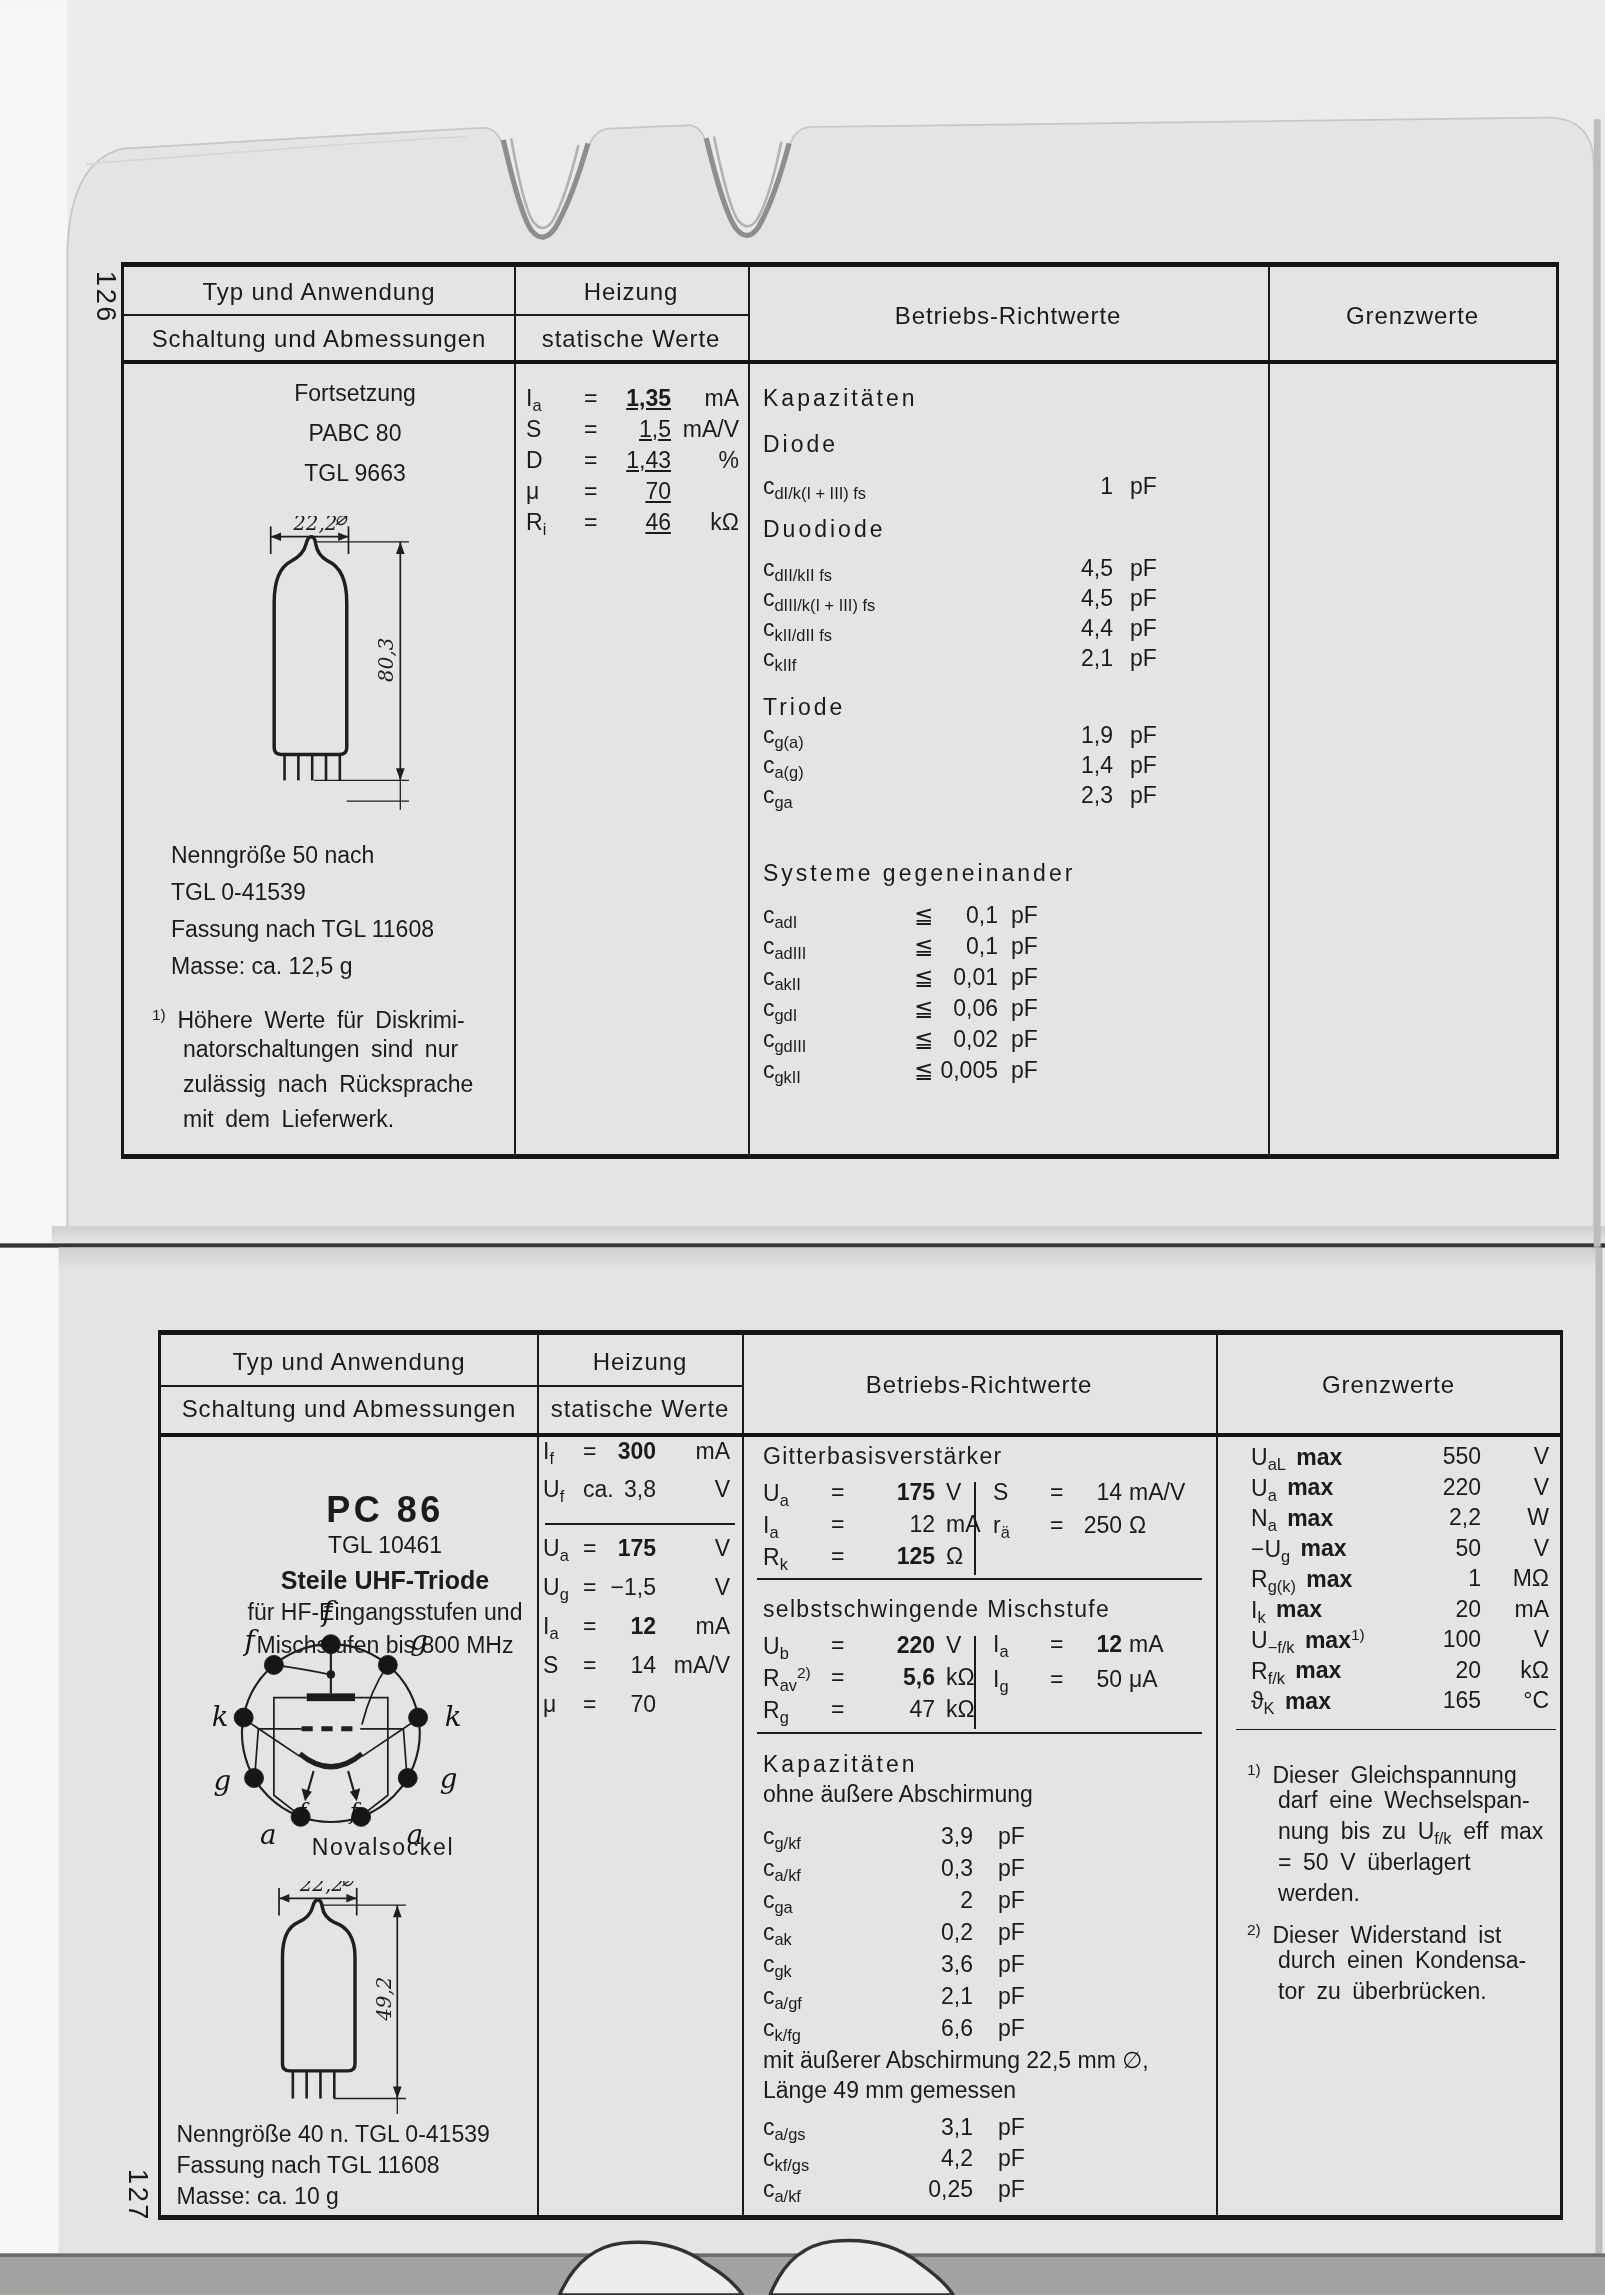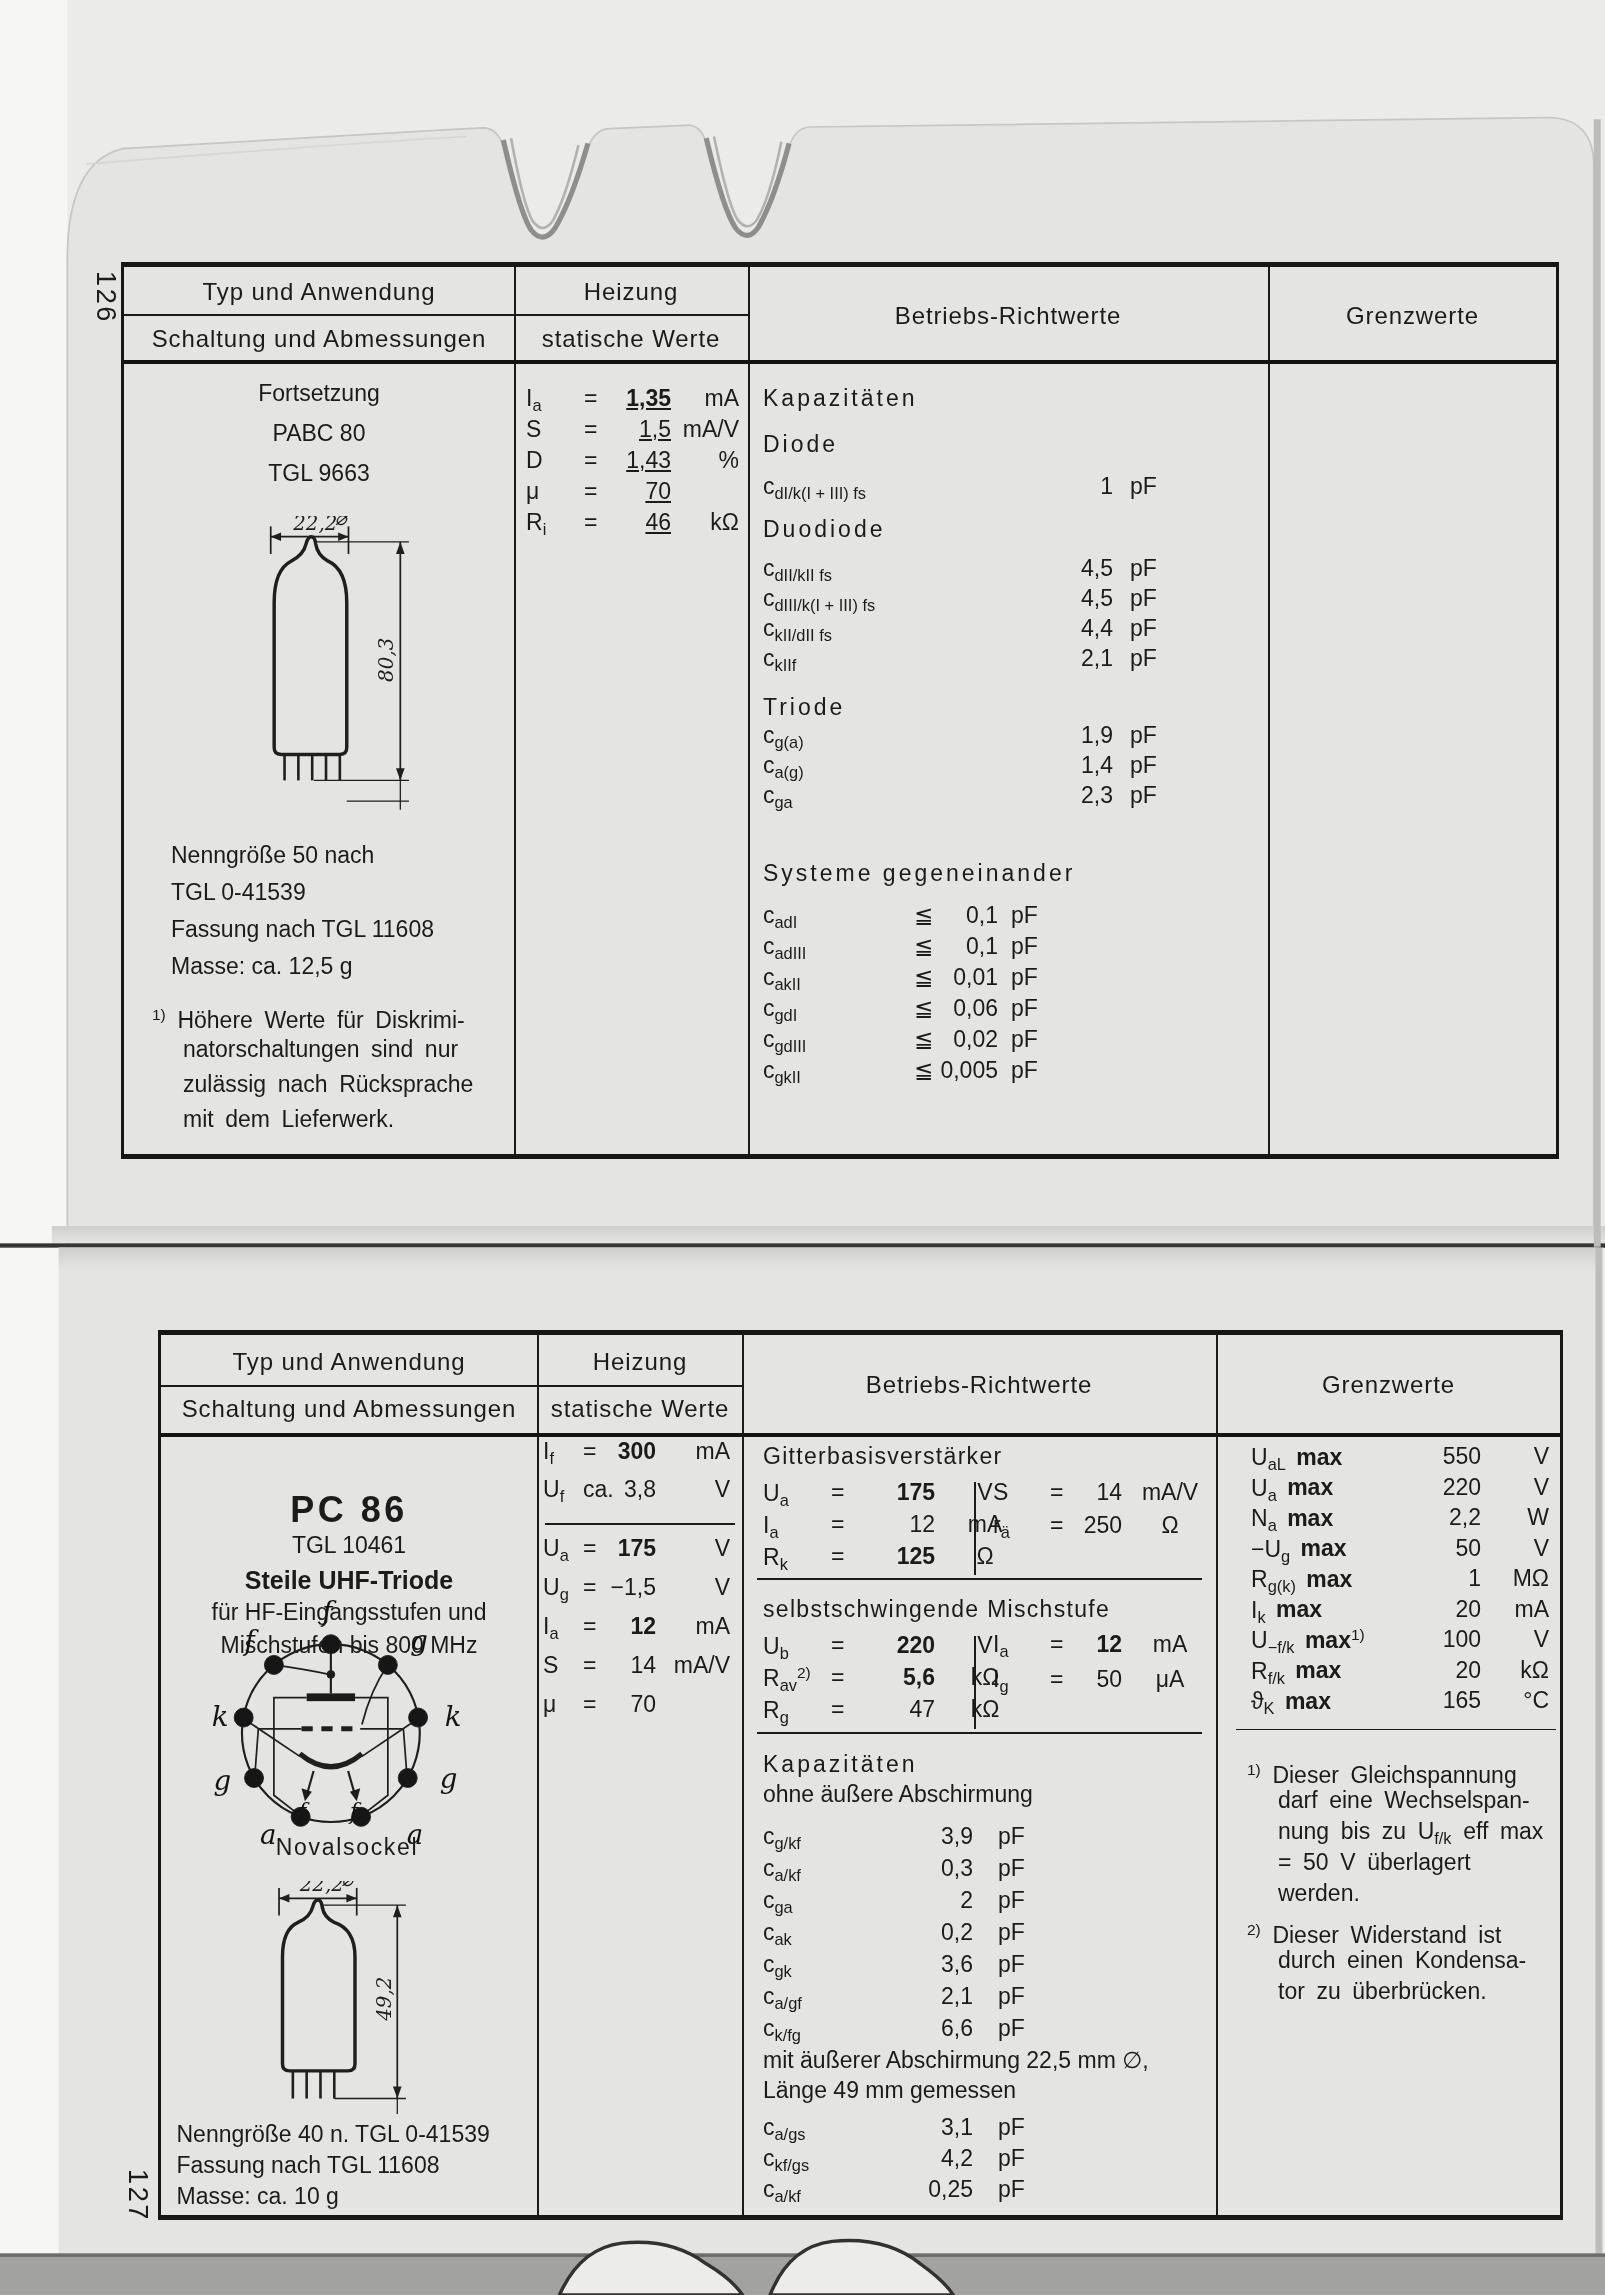--- a/index.html
+++ b/index.html
@@ -10,34 +10,34 @@
   .table{position:absolute;z-index:3;border:3.5px solid #161616;border-top-width:5.2px;border-bottom-width:5.2px;box-sizing:border-box;}
   .t126{left:121px;top:262px;width:1438px;height:897px;}
   .t127{left:158px;top:1330px;width:1405px;height:890px;}
   .vline{position:absolute;top:0;bottom:0;width:1.7px;background:#1a1a1a;}
   .hmid{position:absolute;left:0;height:1.7px;background:#1a1a1a;}
   .hthick{position:absolute;left:0;right:0;height:4.3px;background:#131313;}
   .hline{position:absolute;height:1.7px;background:#1a1a1a;}
   .bdiv{position:absolute;width:1.7px;background:#1a1a1a;}
   .txt{position:absolute;white-space:nowrap;}
   .hc{position:absolute;text-align:center;font-size:24px;letter-spacing:0.9px;}
-  .center{text-align:center;}
+  .center{text-align:center;padding-left:36px;}
   .st{letter-spacing:3px;}
   .st2{letter-spacing:1.3px;}
   sub{font-size:16.4px;vertical-align:-5.2px;}
   sup{font-size:15.5px;vertical-align:7.8px;}
   .bold{font-weight:700;}
   body,.stage{font-size:23px;}
   .rows{position:absolute;}
   .row{position:relative;}
   .row .sym{position:absolute;left:0;white-space:nowrap;}
   .row .eq{position:absolute;}
   .row .rel{position:absolute;font-family:"DejaVu Sans",sans-serif;}
   .row .val{position:absolute;text-align:right;white-space:nowrap;}
-  .row .unit{position:absolute;white-space:nowrap;text-align:center;}
+  .row .unit{position:absolute;white-space:nowrap;}
   .suf{margin-left:10.4px;font-weight:bold;}
   
   .u2{left:402px;top:118px;width:220px;}
   .u2 .row{height:31px;}
   .u2 .eq{left:58px;} .u2 .val{left:60px;width:85px;text-decoration:underline;} .u2 .unit{left:151px;width:62px;text-align:right;}
   
   .u3 .row{height:30px;}
   .u3 .val{left:242px;width:108px;} .u3 .unit{left:367px;}
   .du{left:639px;top:288px;width:406px;}
   .tr3{left:639px;top:455px;width:406px;}

